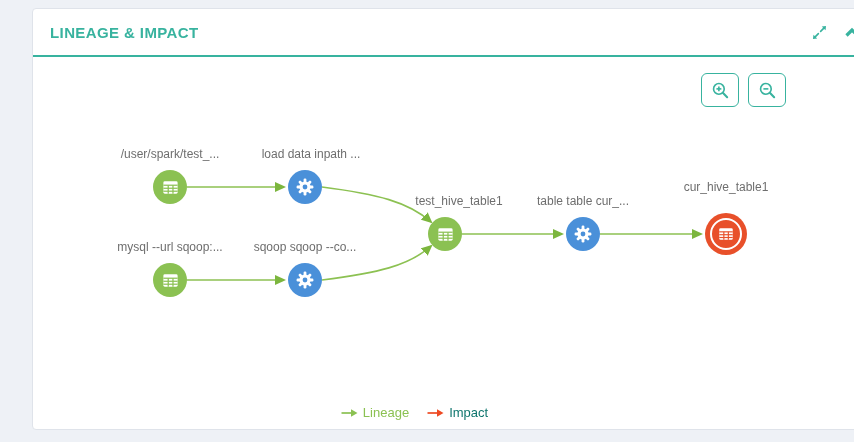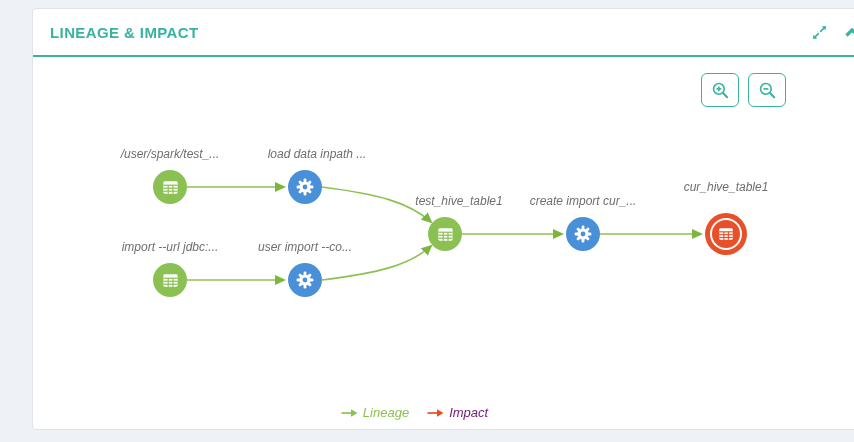--- a/index.html
+++ b/index.html
@@ -11,21 +11,21 @@
   .card{
     position:absolute;left:8px;top:8px;width:845px;height:422px;
     background:#fff;border:1px solid #dfe3ea;border-radius:4px;box-sizing:border-box;margin-left:24px;
   }
   .card-header{
     height:46px;display:flex;align-items:center;
     padding:0 14px 0 17px;border-bottom:2px solid #38b39f;
   }
   .card-title{color:#38b39f;font-size:15px;font-weight:bold;letter-spacing:.4px;flex:1;}
   .header-btn{background:none;border:none;padding:2px;margin-left:12px;cursor:pointer;display:flex;align-items:center;}
-  .card-body{position:relative;height:372px;width:763px;font-style:italic;}
+  .card-body{position:relative;height:372px;width:763px;}
   .zoom-btn{
     position:absolute;top:16px;width:38px;height:34px;background:#fff;
     border:1px solid #38b39f;border-radius:6px;display:flex;align-items:center;justify-content:center;
     cursor:pointer;padding:0;
   }
   .zoom-btn.in{right:57px;}
   .zoom-btn.out{right:10px;}
   #graph-edges{position:absolute;left:0;top:0;pointer-events:none;}
   .node{
     position:absolute;border-radius:50%;
@@ -90,21 +90,21 @@
     <rect x="2.5" y="3.5" width="15" height="13" rx="1.5" fill="#fff"></rect>
     <g stroke="#8bc152" stroke-width="1.3">
       <line x1="2.5" y1="7.6" x2="17.5" y2="7.6"></line>
       <line x1="2.5" y1="10.8" x2="17.5" y2="10.8"></line>
       <line x1="2.5" y1="13.9" x2="17.5" y2="13.9"></line>
       <line x1="7.6" y1="7.6" x2="7.6" y2="16.5"></line>
       <line x1="12.6" y1="7.6" x2="12.6" y2="16.5"></line>
     </g>
           </svg>
         </div>
-        <div class="node-label" style="left: 194px; top: 90px;">load data inpath ...</div>
+        <div class="node-label" style="left: 188px; top: 90px;">load data inpath ...</div>
         <div class="node" style="width: 34px; height: 34px; left: 255px; top: 113px; background: rgb(74, 144, 217);">
           <svg width="20" height="20" viewBox="0 0 20 20">
     <g fill="#fff">
       <circle cx="10" cy="10" r="5.6"></circle>
       <rect x="8.6" y="1.6" width="2.8" height="16.8" rx="1.2"></rect>
       <rect x="8.6" y="1.6" width="2.8" height="16.8" rx="1.2" transform="rotate(45 10 10)"></rect>
       <rect x="8.6" y="1.6" width="2.8" height="16.8" rx="1.2" transform="rotate(90 10 10)"></rect>
       <rect x="8.6" y="1.6" width="2.8" height="16.8" rx="1.2" transform="rotate(135 10 10)"></rect>
     </g>
     <circle cx="10" cy="10" r="2.4" fill="#4a90d9"></circle>
@@ -116,47 +116,47 @@
     <rect x="2.5" y="3.5" width="15" height="13" rx="1.5" fill="#fff"></rect>
     <g stroke="#8bc152" stroke-width="1.3">
       <line x1="2.5" y1="7.6" x2="17.5" y2="7.6"></line>
       <line x1="2.5" y1="10.8" x2="17.5" y2="10.8"></line>
       <line x1="2.5" y1="13.9" x2="17.5" y2="13.9"></line>
       <line x1="7.6" y1="7.6" x2="7.6" y2="16.5"></line>
       <line x1="12.6" y1="7.6" x2="12.6" y2="16.5"></line>
     </g>
           </svg>
         </div>
-        <div class="node-label" style="left: 47px; top: 183px;">import --url jdbc:...</div>
+        <div class="node-label" style="left: 47px; top: 183px;">mysql --url sqoop:...</div>
         <div class="node" style="width: 34px; height: 34px; left: 120px; top: 206px; background: rgb(139, 193, 82);">
           <svg width="19" height="19" viewBox="0 0 20 20">
     <rect x="2.5" y="3.5" width="15" height="13" rx="1.5" fill="#fff"></rect>
     <g stroke="#8bc152" stroke-width="1.3">
       <line x1="2.5" y1="7.6" x2="17.5" y2="7.6"></line>
       <line x1="2.5" y1="10.8" x2="17.5" y2="10.8"></line>
       <line x1="2.5" y1="13.9" x2="17.5" y2="13.9"></line>
       <line x1="7.6" y1="7.6" x2="7.6" y2="16.5"></line>
       <line x1="12.6" y1="7.6" x2="12.6" y2="16.5"></line>
     </g>
           </svg>
         </div>
-        <div class="node-label" style="left: 182px; top: 183px;">user import --co...</div>
+        <div class="node-label" style="left: 182px; top: 183px;">sqoop sqoop --co...</div>
         <div class="node" style="width: 34px; height: 34px; left: 255px; top: 206px; background: rgb(74, 144, 217);">
           <svg width="20" height="20" viewBox="0 0 20 20">
     <g fill="#fff">
       <circle cx="10" cy="10" r="5.6"></circle>
       <rect x="8.6" y="1.6" width="2.8" height="16.8" rx="1.2"></rect>
       <rect x="8.6" y="1.6" width="2.8" height="16.8" rx="1.2" transform="rotate(45 10 10)"></rect>
       <rect x="8.6" y="1.6" width="2.8" height="16.8" rx="1.2" transform="rotate(90 10 10)"></rect>
       <rect x="8.6" y="1.6" width="2.8" height="16.8" rx="1.2" transform="rotate(135 10 10)"></rect>
     </g>
     <circle cx="10" cy="10" r="2.4" fill="#4a90d9"></circle>
           </svg>
         </div>
-        <div class="node-label" style="left: 460px; top: 137px;">create import cur_...</div>
+        <div class="node-label" style="left: 460px; top: 137px;">table table cur_...</div>
         <div class="node" style="width: 34px; height: 34px; left: 533px; top: 160px; background: rgb(74, 144, 217);">
           <svg width="20" height="20" viewBox="0 0 20 20">
     <g fill="#fff">
       <circle cx="10" cy="10" r="5.6"></circle>
       <rect x="8.6" y="1.6" width="2.8" height="16.8" rx="1.2"></rect>
       <rect x="8.6" y="1.6" width="2.8" height="16.8" rx="1.2" transform="rotate(45 10 10)"></rect>
       <rect x="8.6" y="1.6" width="2.8" height="16.8" rx="1.2" transform="rotate(90 10 10)"></rect>
       <rect x="8.6" y="1.6" width="2.8" height="16.8" rx="1.2" transform="rotate(135 10 10)"></rect>
     </g>
     <circle cx="10" cy="10" r="2.4" fill="#4a90d9"></circle>
@@ -201,17 +201,17 @@
        <line x1="0.5" y1="5" x2="11" y2="5" stroke="#8bc152" stroke-width="1.7"></line>
        <path d="M16.5 5 L10 1.2 L10 8.8 Z" fill="#8bc152"></path>
      </svg>
           <span style="color:#8bc152">Lineage</span>
         </span>
         <span class="legend-item">
           <svg width="17" height="10" viewBox="0 0 17 10">
        <line x1="0.5" y1="5" x2="11" y2="5" stroke="#ee4a23" stroke-width="1.7"></line>
        <path d="M16.5 5 L10 1.2 L10 8.8 Z" fill="#ee4a23"></path>
      </svg>
-          <span style="color:#701a75">Impact</span>
+          <span style="color:#0f766e">Impact</span>
         </span>
       </div>
   </div>
 </div>
 
 </body></html>

